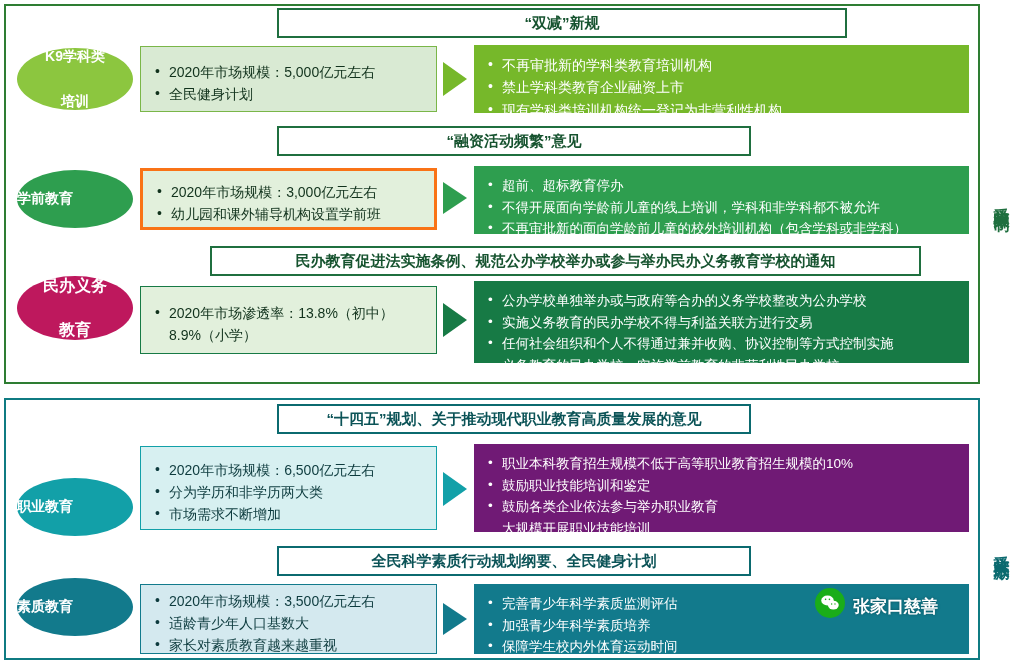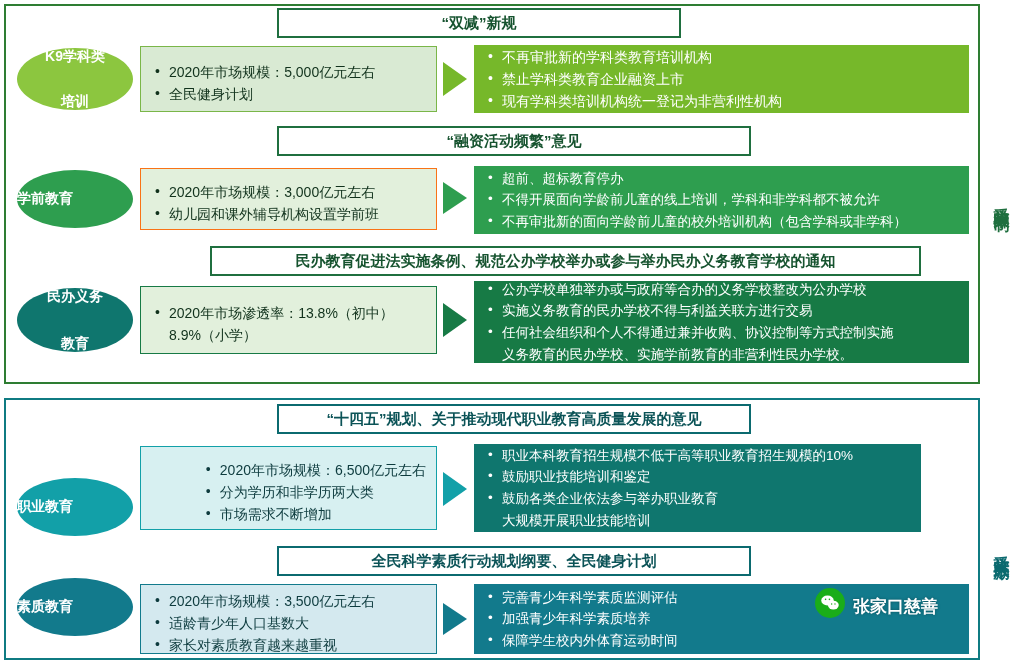--- a/index.html
+++ b/index.html
@@ -80,21 +80,21 @@
     content: "";
   }
 
   .policybox {
     position: absolute;
     box-sizing: border-box;
     padding: 8px 12px 8px 14px;
     color: #ffffff;
     display: flex;
     flex-direction: column;
-    justify-content: center;
+    justify-content: flex-start;
   }
 
   .arrow {
     position: absolute;
     width: 0;
     height: 0;
   }
 
   .side-label {
     position: absolute;
@@ -137,21 +137,21 @@
     text-shadow: 0 0 3px rgba(0,0,0,.35);
   }
 </style>
 </head>
 <body>
 
 <div class="canvas">
 
   <div class="outer-frame" style="left:4px; top:4px; width:976px; height:380px;"></div>
 
-  <div class="policy-banner" style="left:277px; top:8px; width:404px; height:30px; font-size:15px;">“双减”新规</div>
+  <div class="policy-banner" style="left:277px; top:8px; width:570px; height:30px; font-size:15px;">“双减”新规</div>
 
   <div class="ellipse" style="left:17px; top:48px; width:116px; height:62px; background:#8cc63f; font-size:14px; flex-direction:column;">
     <span>K9学科类</span>
     <span>培训</span>
   </div>
 
   <div class="factbox" style="left:140px; top:46px; width:297px; height:66px; background:#d9ead3; border:1px solid #7ab648; font-size:14px;">
     <ul>
       <li>2020年市场规模：5,000亿元左右</li>
       <li>全民健身计划</li>
@@ -165,40 +165,40 @@
       <li>不再审批新的学科类教育培训机构</li>
       <li>禁止学科类教育企业融资上市</li>
       <li>现有学科类培训机构统一登记为非营利性机构</li>
     </ul>
   </div>
 
   <div class="policy-banner" style="left:277px; top:126px; width:474px; height:30px; font-size:15px;">“融资活动频繁”意见</div>
 
   <div class="ellipse" style="left:17px; top:170px; width:116px; height:58px; background:#2e9e4f; font-size:14px;">学前教育</div>
 
-  <div class="factbox" style="left:140px; top:168px; width:297px; height:62px; background:#e2f0dc; border:1px solid #f97316; font-size:14px;">
+  <div class="factbox" style="left:140px; top:168px; width:297px; height:62px; background:#e2f0dc; border:3px solid #f97316; font-size:14px;">
     <ul>
       <li>2020年市场规模：3,000亿元左右</li>
       <li>幼儿园和课外辅导机构设置学前班</li>
     </ul>
   </div>
 
   <div class="arrow" style="left:443px; top:182px; border-top:16px solid transparent; border-bottom:16px solid transparent; border-left:24px solid #2e9e4f;"></div>
 
   <div class="policybox" style="left:474px; top:166px; width:495px; height:68px; background:#2e9e4f; font-size:13.5px;">
     <ul>
       <li>超前、超标教育停办</li>
       <li>不得开展面向学龄前儿童的线上培训，学科和非学科都不被允许</li>
       <li>不再审批新的面向学龄前儿童的校外培训机构（包含学科或非学科）</li>
     </ul>
   </div>
 
   <div class="policy-banner" style="left:210px; top:246px; width:711px; height:30px; font-size:15px;">民办教育促进法实施条例、规范公办学校举办或参与举办民办义务教育学校的通知</div>
 
-  <div class="ellipse" style="left:17px; top:288px; width:116px; height:64px; background:#0f766e; font-size:14px; flex-direction:column;">
+  <div class="ellipse" style="left:17px; top:276px; width:116px; height:64px; background:#be185d; font-size:16px; flex-direction:column;">
     <span>民办义务</span>
     <span>教育</span>
   </div>
 
   <div class="factbox" style="left:140px; top:286px; width:297px; height:68px; background:#e2f0dc; border:1px solid #177a45; font-size:14px;">
     <ul>
       <li>2020年市场渗透率：13.8%（初中）</li>
       <li class="nobullet">8.9%（小学）</li>
     </ul>
   </div>
@@ -215,31 +215,31 @@
   </div>
 
   <div class="side-label" style="left:993px; top:130px; height:140px; font-size:16px; color:#1f6f3f;">受政策限制</div>
 
   <div class="outer-frame teal" style="left:4px; top:398px; width:976px; height:262px;"></div>
 
   <div class="policy-banner teal" style="left:277px; top:404px; width:474px; height:30px; font-size:15px;">“十四五”规划、关于推动现代职业教育高质量发展的意见</div>
 
   <div class="ellipse" style="left:17px; top:478px; width:116px; height:58px; background:#12a0a8; font-size:14px;">职业教育</div>
 
-  <div class="factbox" style="left:140px; top:446px; width:297px; height:84px; background:#d7f0f1; border:1px solid #12a0a8; font-size:14px; color:#0d3b3e;align-items:flex-end;">
+  <div class="factbox" style="left:140px; top:446px; width:297px; height:84px; background:#d7f0f1; border:1px solid #12a0a8; font-size:14px; color:#0d3b3e;">
     <ul>
       <li>2020年市场规模：6,500亿元左右</li>
       <li>分为学历和非学历两大类</li>
       <li>市场需求不断增加</li>
     </ul>
   </div>
 
   <div class="arrow" style="left:443px; top:472px; border-top:17px solid transparent; border-bottom:17px solid transparent; border-left:24px solid #12a0a8;"></div>
 
-  <div class="policybox" style="left:474px; top:444px; width:447px; height:88px; background:#0f766e; font-size:13.5px;">
+  <div class="policybox" style="left:474px; top:444px; width:495px; height:88px; background:#701a75; font-size:13.5px;">
     <ul>
       <li>职业本科教育招生规模不低于高等职业教育招生规模的10%</li>
       <li>鼓励职业技能培训和鉴定</li>
       <li>鼓励各类企业依法参与举办职业教育</li>
       <li class="nobullet">大规模开展职业技能培训</li>
     </ul>
   </div>
 
   <div class="policy-banner teal" style="left:277px; top:546px; width:474px; height:30px; font-size:15px;">全民科学素质行动规划纲要、全民健身计划</div>
 

